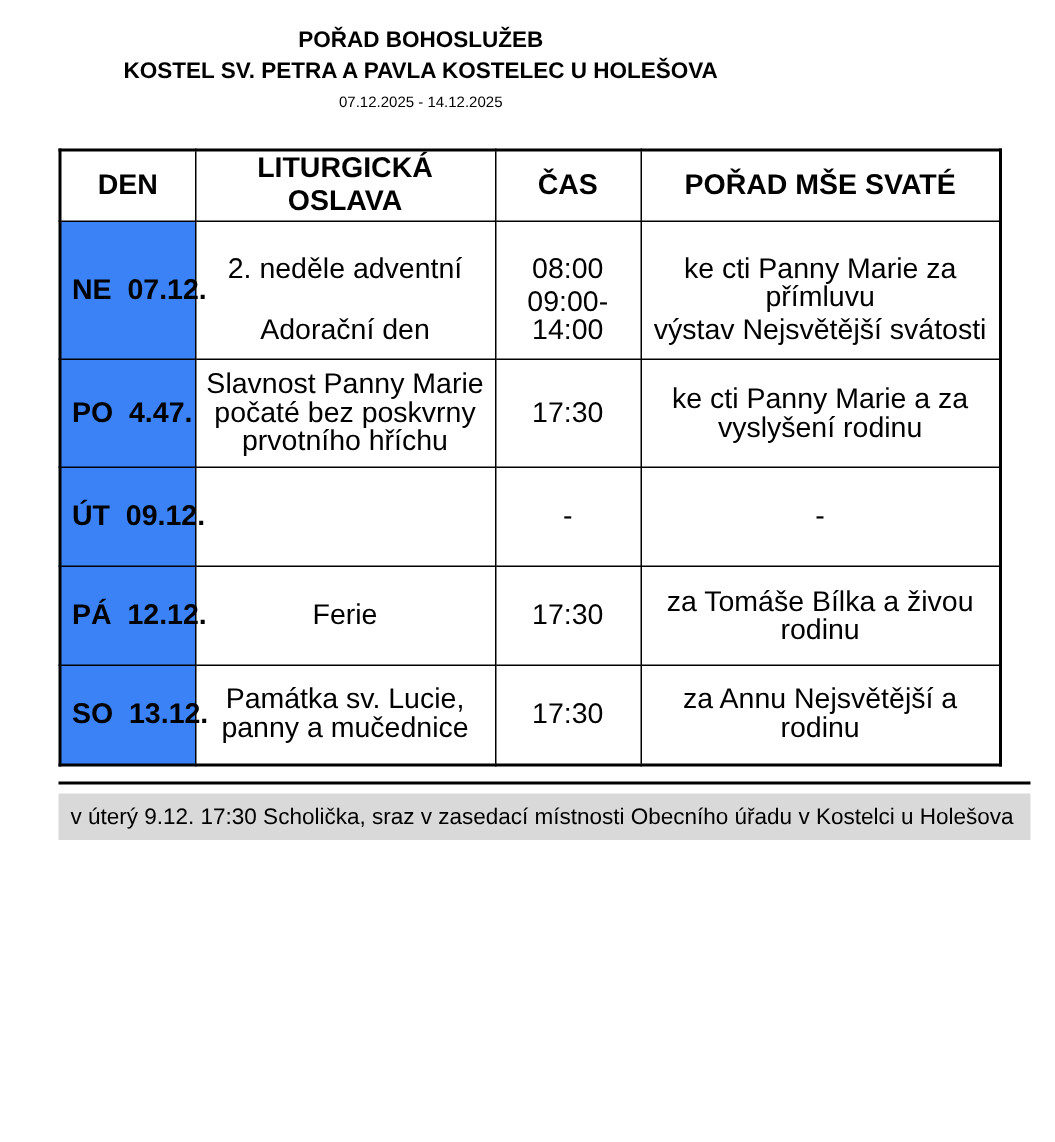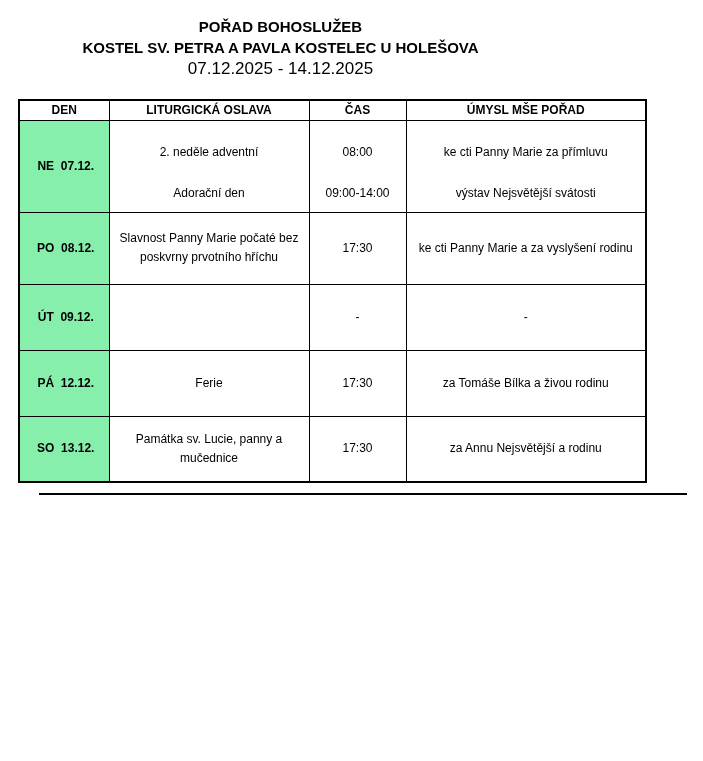--- a/index.html
+++ b/index.html
@@ -17,30 +17,31 @@
   .titles {
     text-align: center;
     margin-bottom: 20px;
   }
   .title-line {
     font-weight: bold;
     font-size: 15px;
     line-height: 21px;
   }
   .date-line {
-    font-size: 17px;
+    font-size: 10px;
     line-height: 21px;
     font-weight: normal;
   }
   table.schedule {
     border-collapse: collapse;
     table-layout: fixed;
     width: 627px;
+    margin-left: 21px;
     border: 2px solid #000000;
-    font-size: 12px;
+    font-size: 19px;
   }
   table.schedule th,
   table.schedule td {
     border: 1px solid #000000;
     padding: 2px 4px;
     box-sizing: border-box;
   }
   table.schedule thead th {
     font-weight: bold;
     text-align: center;
@@ -50,21 +51,21 @@
   }
   table.schedule tbody td {
     height: 66px;
     vertical-align: middle;
     text-align: center;
     line-height: 19px;
   }
   table.schedule tbody tr.row-tall td { height: 92px; }
   table.schedule tbody tr.row-med td { height: 72px; }
   td.den {
-    background: #86efac;
+    background: #3b82f6;
     font-weight: bold;
     text-align: center;
     padding-left: 7px !important;
     white-space: pre;
     vertical-align: middle !important;
   }
   tr.multi td.ev {
     vertical-align: top;
     padding-top: 22px;
     padding-bottom: 8px;
@@ -109,21 +110,21 @@
       <col style="width:90px">
       <col style="width:200px">
       <col style="width:97px">
       <col style="width:240px">
     </colgroup>
     <thead>
       <tr>
         <th>DEN</th>
         <th>LITURGICKÁ OSLAVA</th>
         <th>ČAS</th>
-        <th>ÚMYSL MŠE POŘAD</th>
+        <th>POŘAD MŠE SVATÉ</th>
       </tr>
     </thead>
     <tbody id="schedule-body">
         <tr class="multi row-tall">
           <td class="den">NE  07.12.</td>
           <td class="ev oslava">
             <div class="cellwrap">
               <div class="evline">2. neděle adventní</div>
               <div class="evline">Adorační den</div>
             </div>
@@ -135,21 +136,21 @@
             </div>
           </td>
           <td class="ev umysl">
             <div class="cellwrap">
               <div class="evline">ke cti Panny Marie za přímluvu</div>
               <div class="evline">výstav Nejsvětější svátosti</div>
             </div>
           </td>
         </tr>
         <tr class="row-med">
-          <td class="den">PO  08.12.</td>
+          <td class="den">PO  4.47.</td>
           <td class="ev oslava">
             <div class="cellwrap">
               <div class="evline">Slavnost Panny Marie počaté bez poskvrny prvotního hříchu</div>
             </div>
           </td>
           <td class="ev cas">
             <div class="cellwrap">
               <div class="evline">17:30</div>
             </div>
           </td>
@@ -210,14 +211,15 @@
           <td class="ev umysl">
             <div class="cellwrap">
               <div class="evline">za Annu Nejsvětější a rodinu</div>
             </div>
           </td>
         </tr>
       </tbody>
   </table>
 
   <div class="footer-rule"></div>
+  <div class="footer-note">v úterý 9.12. 17:30 Scholička, sraz v zasedací místnosti Obecního úřadu v Kostelci u Holešova</div>
 
 </div>
 
 </body></html>

